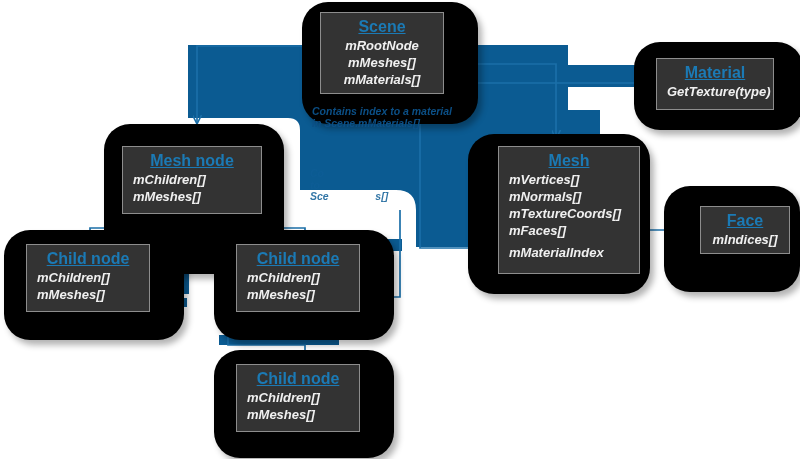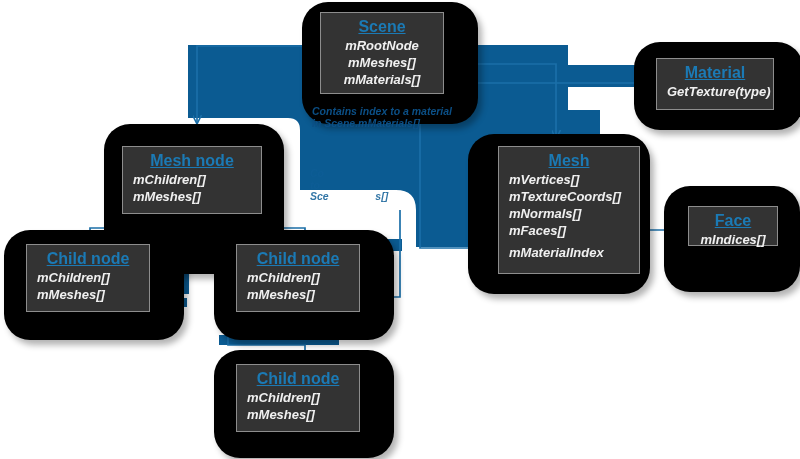--- a/index.html
+++ b/index.html
@@ -94,29 +94,29 @@
     <div class="panel ctr" style="left:22px;top:16px;width:118px;height:52px;">
       <span class="ttl">Material</span>
       <span class="fld">GetTexture(type)</span>
     </div>
   </div>
 
   <div class="card" style="left:468px;top:134px;width:182px;height:160px;">
     <div class="panel" style="left:30px;top:12px;width:142px;height:128px;">
       <span class="ttl">Mesh</span>
       <span class="fld">mVertices[]</span>
+      <span class="fld">mNormals[]</span>
       <span class="fld">mTextureCoords[]</span>
-      <span class="fld">mNormals[]</span>
       <span class="fld">mFaces[]</span>
       <span class="fld sp">mMaterialIndex</span>
     </div>
   </div>
 
   <div class="card" style="left:664px;top:186px;width:136px;height:106px;">
-    <div class="panel ctr" style="left:24px;top:20px;width:90px;height:40px;">
+    <div class="panel ctr" style="left:36px;top:20px;width:90px;height:48px;">
       <span class="ttl">Face</span>
       <span class="fld">mIndices[]</span>
     </div>
   </div>
 
   <div class="card" style="left:104px;top:124px;width:180px;height:150px;">
     <div class="panel" style="left:18px;top:22px;width:140px;height:68px;">
       <span class="ttl">Mesh node</span>
       <span class="fld">mChildren[]</span>
       <span class="fld">mMeshes[]</span>

